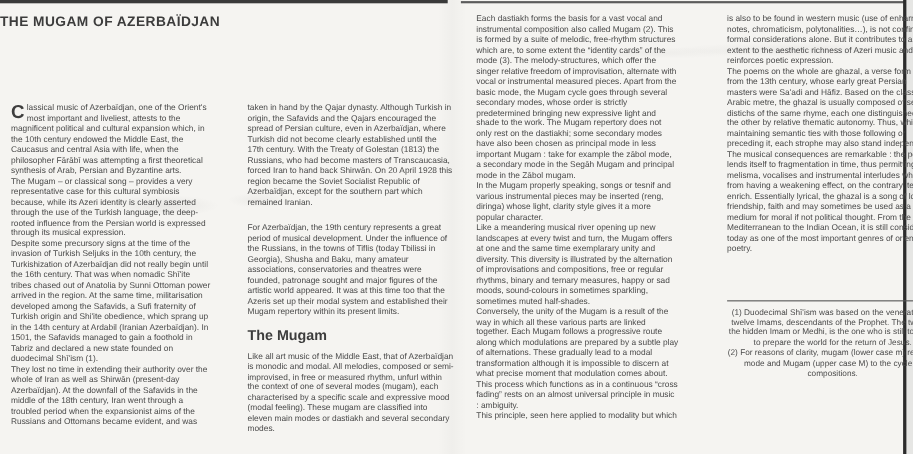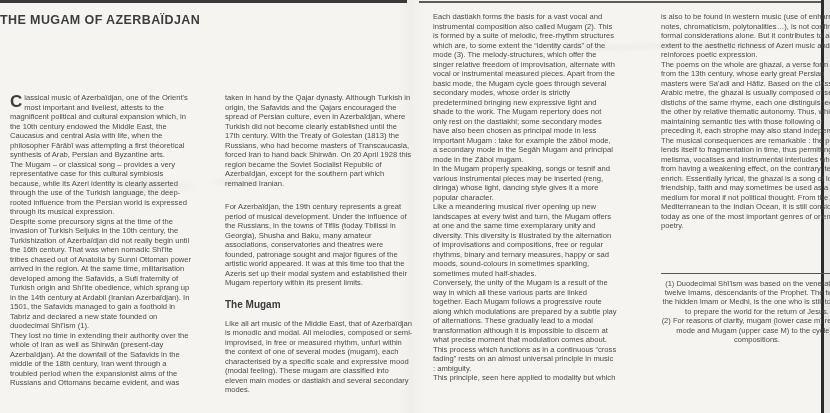--- a/index.html
+++ b/index.html
@@ -28,21 +28,21 @@
   #col1{left:10px;top:93px;width:183px;}
   #col2{left:225px;top:93px;width:188px;}
   #col3{left:433px;top:12px;width:184px;}
   #col4{left:661px;top:12px;width:192px;}
   .gap{margin-top:14px !important;}
   .dropcap{
     float:left;font-weight:bold;font-size:17px;line-height:16px;
     margin:1px 2px 0 0;color:#3e3e3e;
   }
   .section-heading{
-    font-size:10px;font-weight:bold;color:#3c3c3c;
+    font-size:13px;font-weight:bold;color:#3c3c3c;
     margin:11px 0 9px 0;line-height:11px;
   }
   .footnotes{
     margin-top:42px;border-top:1px solid #555;padding-top:5px;
   }
   .footnotes p{font-size:7.5px;line-height:9.4px;color:#4b4b4b;text-align:center;}
 </style>
 </head>
 <body>
 
@@ -67,21 +67,21 @@
 
   <div class="col" id="col2">
     <p>taken in hand by the Qajar dynasty. Although Turkish in origin, the Safavids and the Qajars encouraged the spread of Persian culture, even in Azerbaïdjan, where Turkish did not become clearly established until the 17th century. With the Treaty of Golestan (1813) the Russians, who had become masters of Transcaucasia, forced Iran to hand back Shirwān. On 20 April 1928 this region became the Soviet Socialist Republic of Azerbaïdjan, except for the southern part which remained Iranian.</p>
     <p class="gap">For Azerbaïdjan, the 19th century represents a great period of musical development. Under the influence of the Russians, in the towns of Tiflis (today Tbilissi in Georgia), Shusha and Baku, many amateur associations, conservatories and theatres were founded, patronage sought and major figures of the artistic world appeared. It was at this time too that the Azeris set up their modal system and established their Mugam repertory within its present limits.</p>
     <div class="section-heading">The Mugam</div>
     <p>Like all art music of the Middle East, that of Azerbaïdjan is monodic and modal. All melodies, composed or semi-improvised, in free or measured rhythm, unfurl within the context of one of several modes (mugam), each characterised by a specific scale and expressive mood (modal feeling). These mugam are classified into eleven main modes or dastiakh and several secondary modes.</p>
   </div>
 
   <div class="col" id="col3">
     <p>Each dastiakh forms the basis for a vast vocal and instrumental composition also called Mugam (2). This is formed by a suite of melodic, free-rhythm structures which are, to some extent the “identity cards” of the mode (3). The melody-structures, which offer the singer relative freedom of improvisation, alternate with vocal or instrumental measured pieces. Apart from the basic mode, the Mugam cycle goes through several secondary modes, whose order is strictly predetermined bringing new expressive light and shade to the work. The Mugam repertory does not only rest on the dastiakhi; some secondary modes have also been chosen as principal mode in less important Mugam : take for example the zābol mode, a secondary mode in the Segāh Mugam and principal mode in the Zābol mugam.</p>
-    <p>In the Mugam properly speaking, songs or tesnif and various instrumental pieces may be inserted (reng, diringa) whose light, dancing style gives it a more popular character.</p>
+    <p>In the Mugam properly speaking, songs or tesnif and various instrumental pieces may be inserted (reng, diringa) whose light, clarity style gives it a more popular character.</p>
     <p>Like a meandering musical river opening up new landscapes at every twist and turn, the Mugam offers at one and the same time exemplarary unity and diversity. This diversity is illustrated by the alternation of improvisations and compositions, free or regular rhythms, binary and ternary measures, happy or sad moods, sound-colours in sometimes sparkling, sometimes muted half-shades.</p>
     <p>Conversely, the unity of the Mugam is a result of the way in which all these various parts are linked together. Each Mugam follows a progressive route along which modulations are prepared by a subtle play of alternations. These gradually lead to a modal transformation although it is impossible to discern at what precise moment that modulation comes about. This process which functions as in a continuous “cross fading” rests on an almost universal principle in music : ambiguity.</p>
     <p>This principle, seen here applied to modality but which</p>
   </div>
 
   <div class="col" id="col4">
     <p>is also to be found in western music (use of enharmonic notes, chromaticism, polytonalities…), is not confined to formal considerations alone. But it contributes to a large extent to the aesthetic richness of Azeri music and reinforces poetic expression.</p>
     <p>The poems on the whole are ghazal, a verse form dating from the 13th century, whose early great Persian masters were Sa'adi and Hāfiz. Based on the classical Arabic metre, the ghazal is usually composed of several distichs of the same rhyme, each one distinguished from the other by relative thematic autonomy. Thus, while maintaining semantic ties with those following or preceding it, each strophe may also stand independently. The musical consequences are remarkable : the poem lends itself to fragmentation in time, thus permitting melisma, vocalises and instrumental interludes which, far from having a weakening effect, on the contrary, tend to enrich. Essentially lyrical, the ghazal is a song of love, friendship, faith and may sometimes be used as a medium for moral if not political thought. From the Mediterranean to the Indian Ocean, it is still considered today as one of the most important genres of oriental poetry.</p>
     <div class="footnotes">
       <p>(1) Duodecimal Shī'ism was based on the veneration of twelve Imams, descendants of the Prophet. The twelfth, the hidden Imam or Medhi, is the one who is still to come to prepare the world for the return of Jesus.</p>

